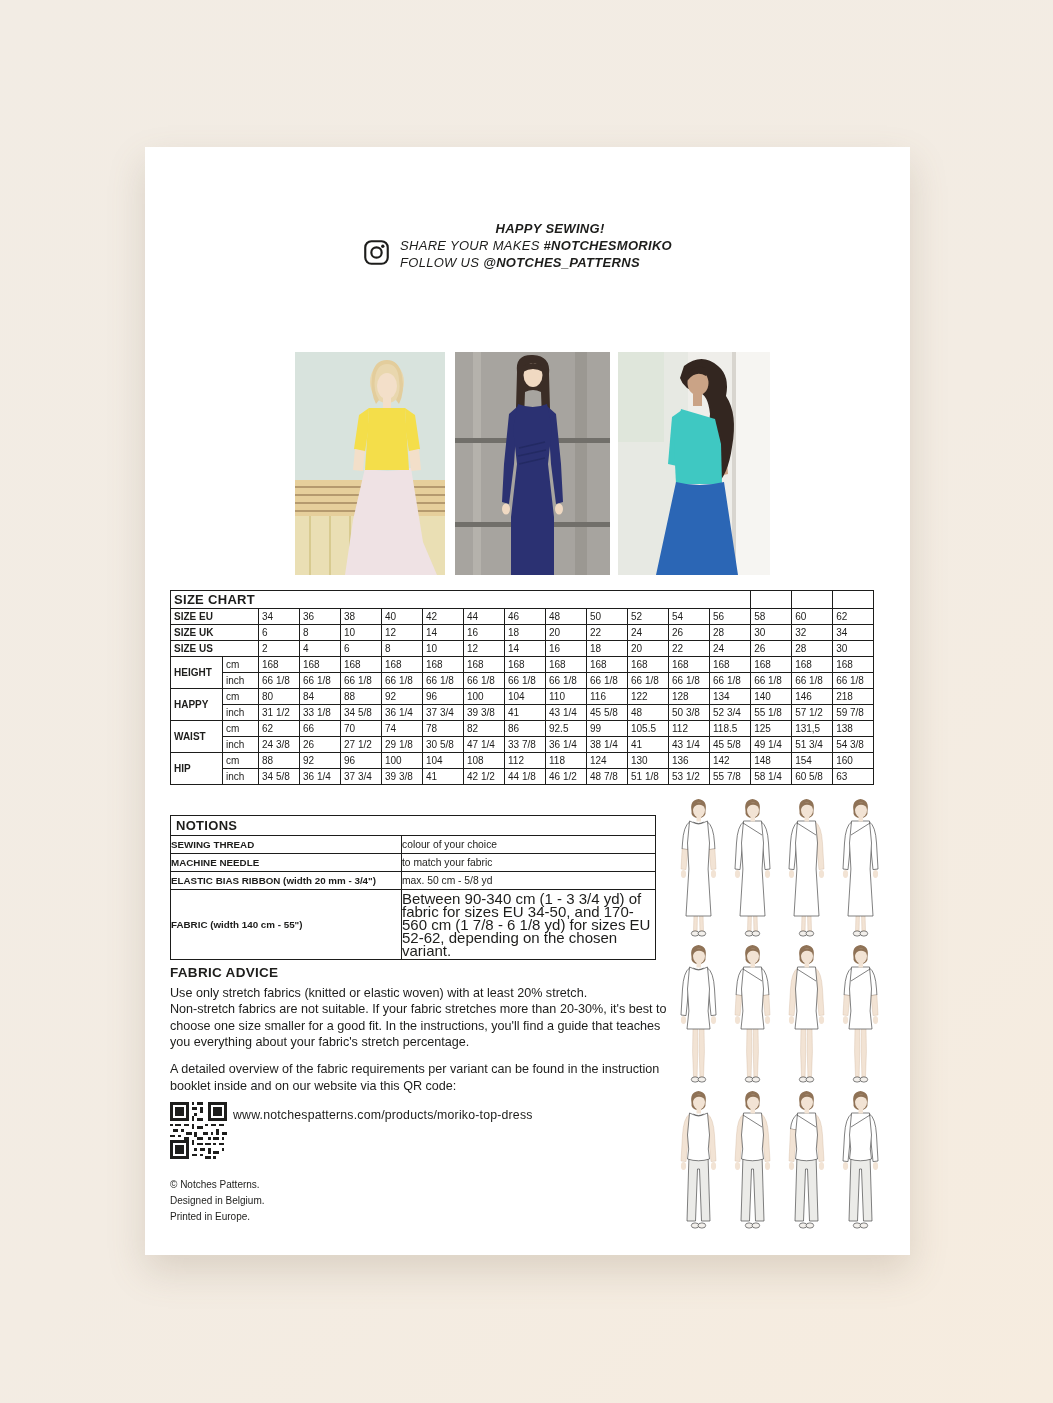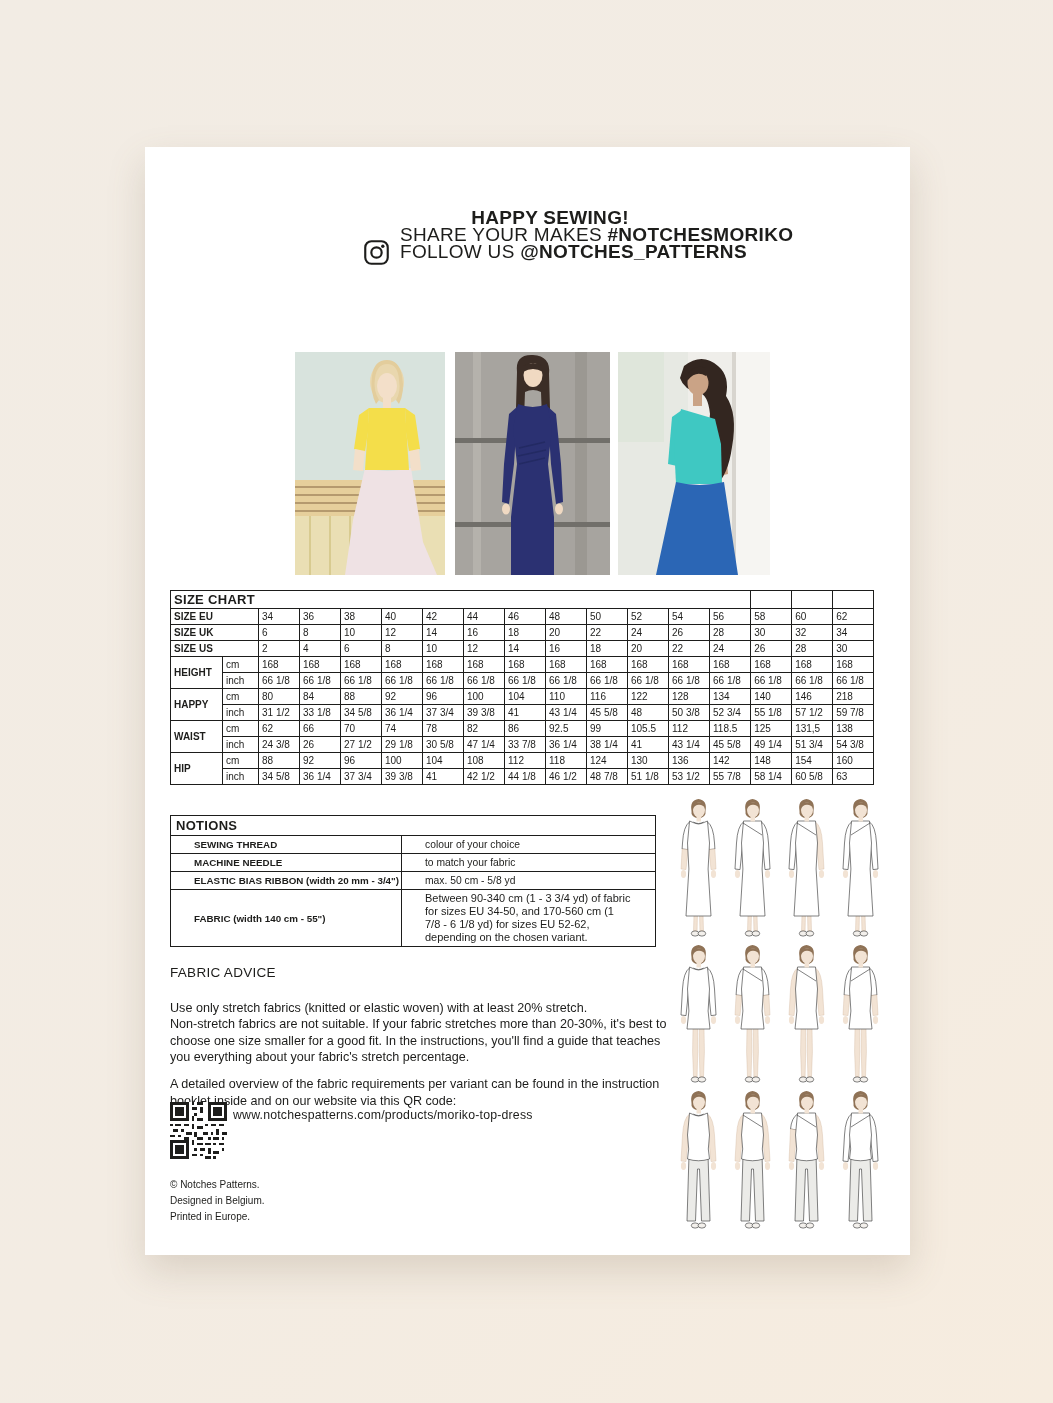--- a/index.html
+++ b/index.html
@@ -3,47 +3,47 @@
 <meta charset="utf-8">
 <style>
   html,body{margin:0;padding:0;}
   .canvas{position:relative;width:1053px;height:1403px;overflow:hidden;
     background:linear-gradient(135deg,#f2ece4 0%,#f3ece3 55%,#f6ecdf 100%);
     font-family:"Liberation Sans",sans-serif;color:#1d1d1b;}
   .page{position:absolute;left:145px;top:147px;width:765px;height:1108px;background:#ffffff;
     box-shadow:0 16px 36px rgba(120,98,75,.20);}
   
   .ig-icon{position:absolute;left:218px;top:92px;width:27px;height:27px;}
-  .header-text{position:absolute;left:255px;top:62px;line-height:17px;font-size:19px;letter-spacing:.3px;}
+  .header-text{position:absolute;left:255px;top:73px;line-height:17px;font-size:13px;letter-spacing:.3px;font-style:italic;}
   .h-title{font-weight:700;text-align:center;width:300px;}
   .h-line b{font-weight:700;}
   
   .photo{position:absolute;top:205px;height:223px;overflow:hidden;}
   .photo svg{display:block;width:100%;height:100%;}
   #ph1{left:150px;width:150px;}
   #ph2{left:310px;width:155px;}
   #ph3{left:473px;width:152px;}
   
   .size-table{position:absolute;left:25px;top:443px;width:630px;border-collapse:collapse;table-layout:fixed;}
   .size-table td,.size-table th{border:1px solid #1d1d1b;font-size:10px;height:15px;line-height:13px;
     padding:0 0 0 3px;text-align:left;overflow:hidden;white-space:nowrap;}
   .size-table th{font-weight:700;}
   .size-table .chart-title{font-size:13px;font-weight:700;height:17px;letter-spacing:.3px;}
   .size-table .unit{font-weight:400;}
   
   .notions-table{position:absolute;left:25px;top:668px;width:485px;border-collapse:collapse;table-layout:fixed;}
-  .notions-table td{border:1px solid #1d1d1b;font-size:10.5px;padding:2px 23px;vertical-align:middle;line-height:13px;}
+  .notions-table td{border:1px solid #1d1d1b;font-size:10.5px;padding:2px 0;vertical-align:middle;line-height:13px;}
   .notions-table .n-title{font-size:13px;font-weight:700;letter-spacing:.3px;padding:3px 5px;}
   .notions-table .n-item{font-weight:700;font-size:9.8px;white-space:nowrap;}
   .notions-table .n-val{font-size:10.3px;}
   .notions-table .fabric-row td{height:44px;}
-  .notions-table .fabric-row .n-val{font-size:11px;line-height:13px;margin-top:48px;}
+  .notions-table .fabric-row .n-val{font-size:15px;line-height:13px;margin-top:48px;}
   
   .fabric-advice{position:absolute;left:25px;top:818px;width:502px;font-size:12.6px;line-height:16.6px;}
-  .fa-title{font-weight:400;font-size:13.5px;margin-bottom:18px;letter-spacing:.3px;}
+  .fa-title{font-weight:700;font-size:13.5px;margin-bottom:3px;letter-spacing:.3px;}
   .fa-p2{margin-top:10px;}
   
   .qr-row{position:absolute;left:25px;top:955px;}
   .qr{width:57px;height:57px;shape-rendering:crispEdges;display:block;}
   .qr-url{position:absolute;left:63px;top:6px;font-size:12.3px;white-space:nowrap;letter-spacing:.2px;}
   
   .footer{position:absolute;left:25px;top:1030px;font-size:10px;line-height:16px;}
   
   .variants{position:absolute;left:528px;top:650px;width:216px;}
   .v-row{display:flex;gap:3px;margin-bottom:2px;}

